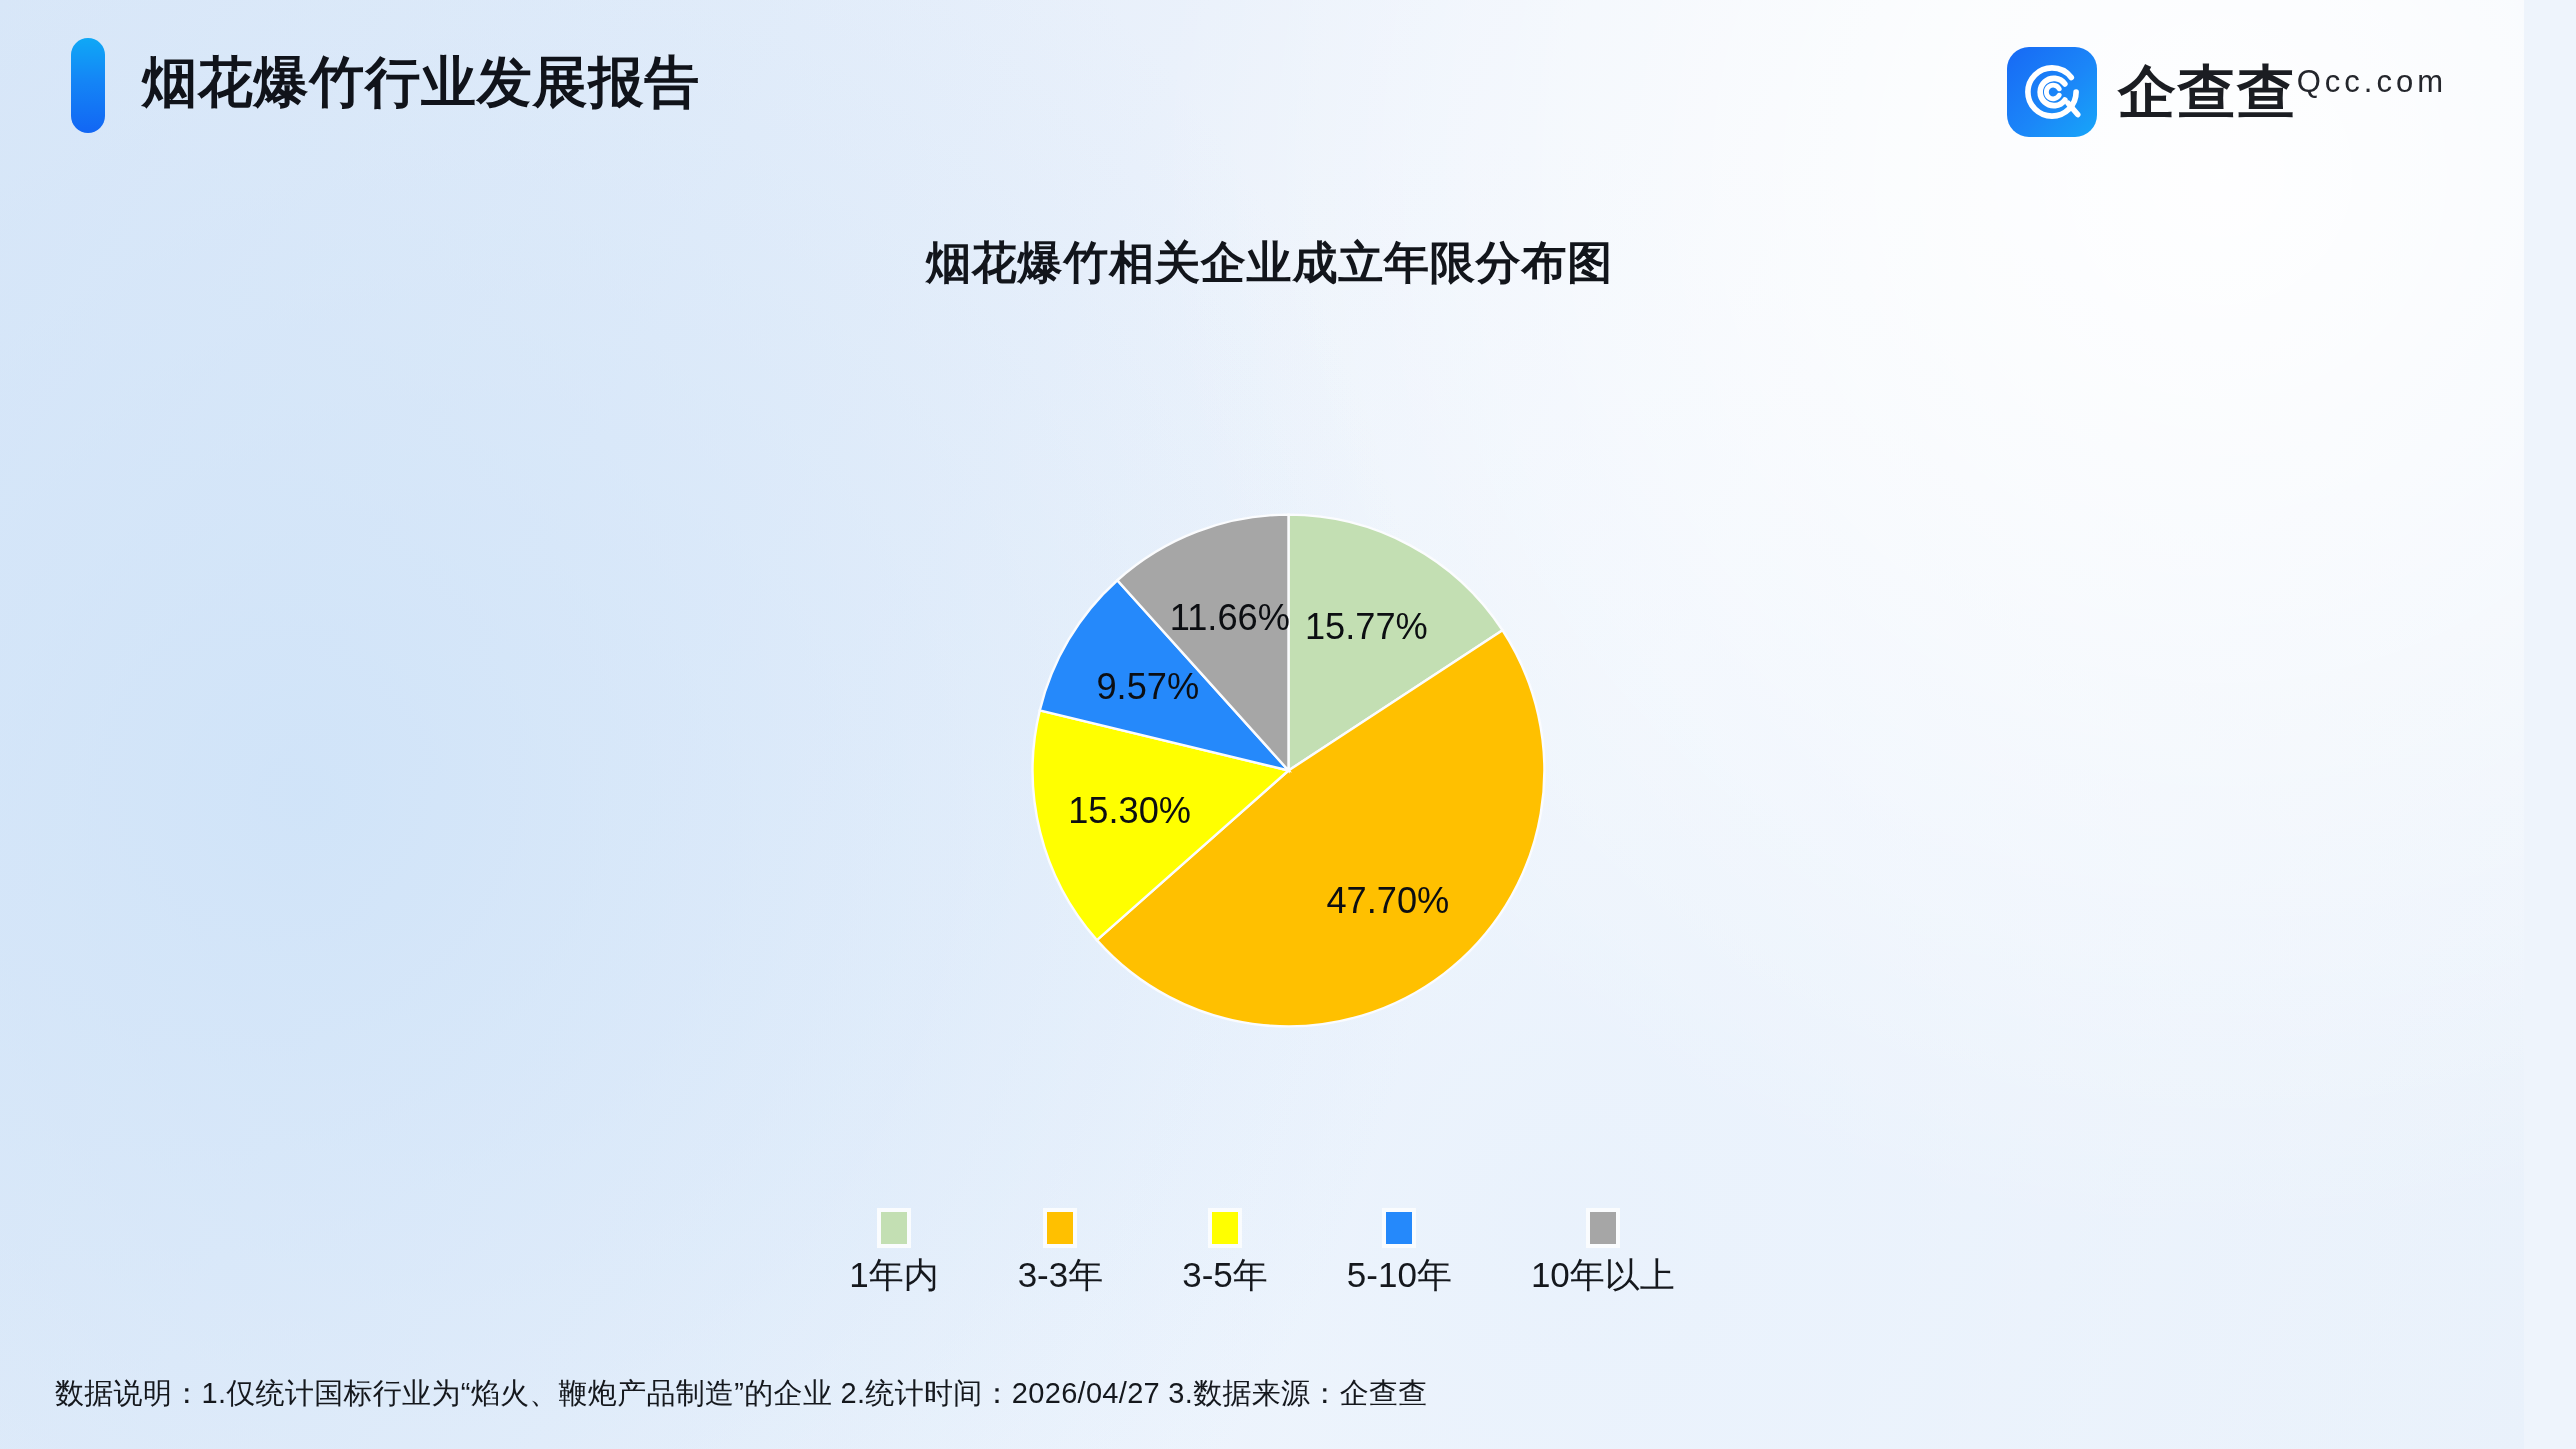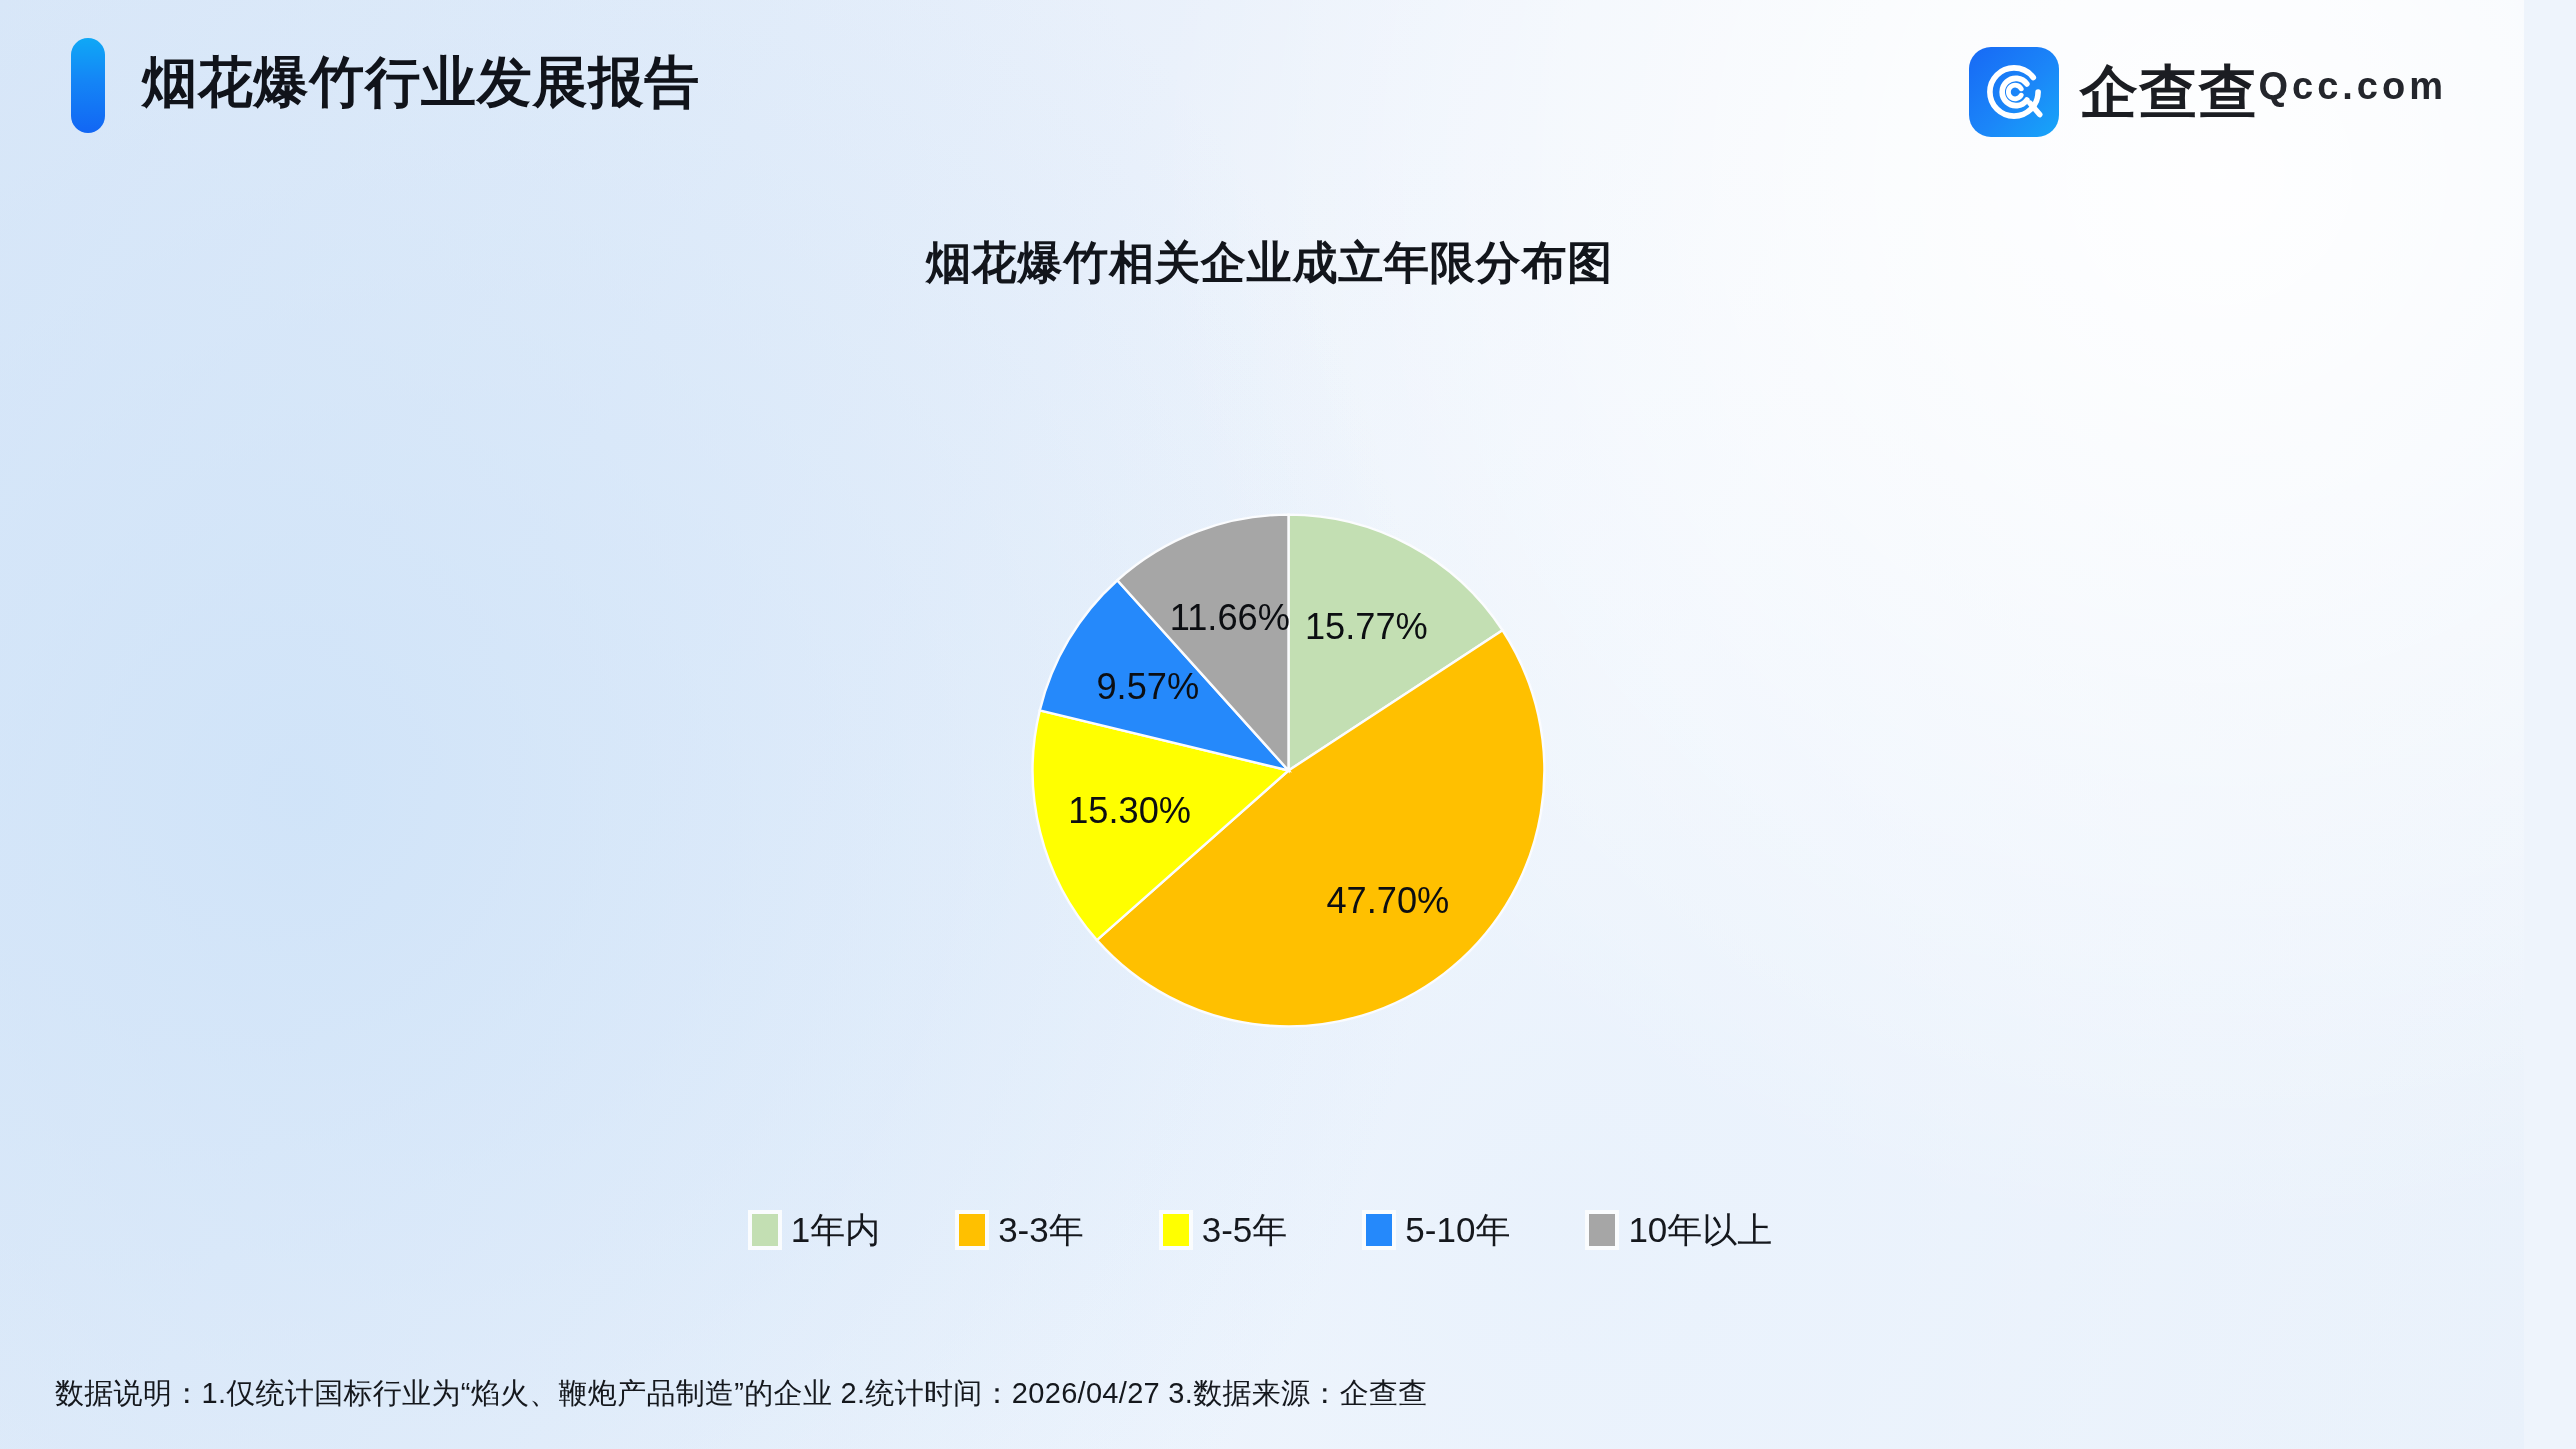--- a/index.html
+++ b/index.html
@@ -73,22 +73,22 @@
   }
   .brand-cn {
     font-size: 58px;
     font-weight: bold;
     color: #1b1d22;
     line-height: 0.92;
     letter-spacing: 1.6px;
     white-space: nowrap;
   }
   .brand-en {
-    font-size: 38px;
-    font-weight: bold;
+    font-size: 31px;
+    font-weight: normal;
     color: #24262c;
     letter-spacing: 4px;
     line-height: 1.12;
     white-space: nowrap;
   }
 
   
   .chart-title {
     position: absolute;
     left: 15px;
@@ -124,20 +124,21 @@
     top: 1212px;
     display: flex;
     justify-content: center;
     align-items: center;
     gap: 79px;
   }
   .legend-item {
     display: flex;
     align-items: center;
     gap: 13px;
+    flex-direction: column;
   }
   .legend-swatch {
     width: 26px;
     height: 32px;
     flex: none;
     box-shadow: 0 0 0 4px #fafcfe;
   }
   .legend-label {
     font-size: 35px;
     color: #15181d;

